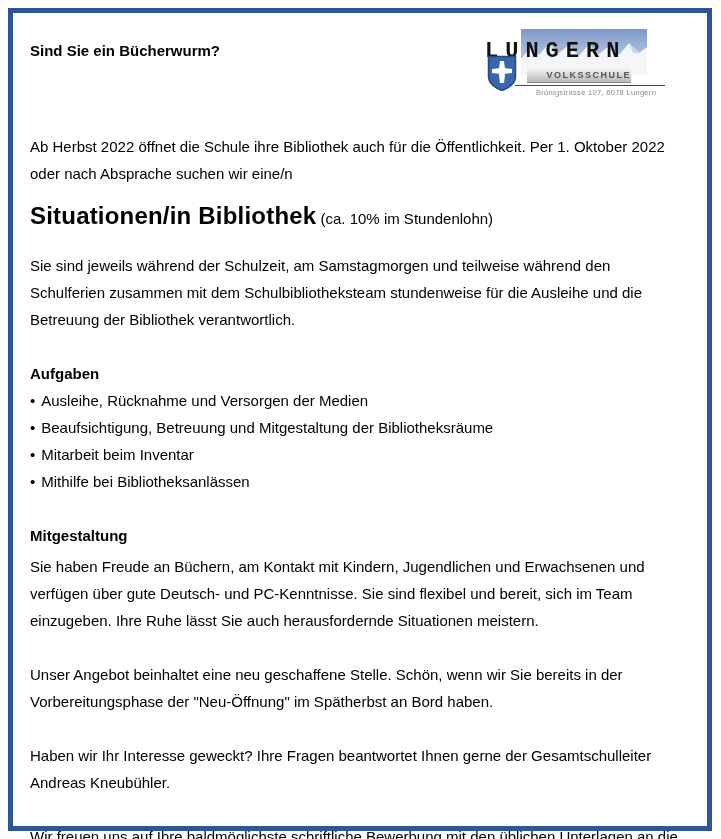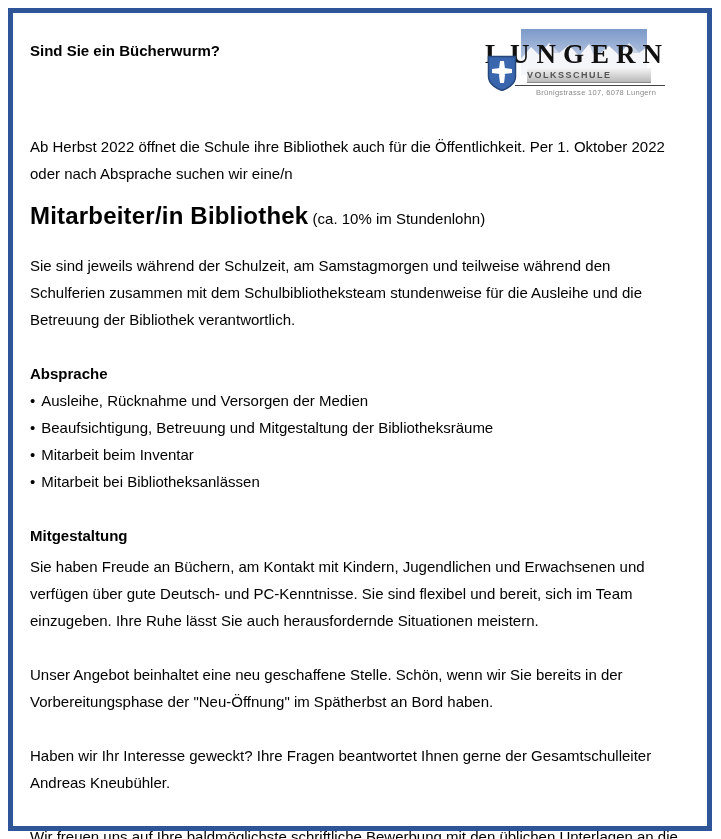--- a/index.html
+++ b/index.html
@@ -39,39 +39,39 @@
     flex: 0 0 auto;
   }
   .logo-band {
     position: absolute;
     left: 36px; top: 0;
     width: 126px; height: 46px;
   }
   .logo-name {
     position: absolute;
     left: 0; top: 10px; width: 196px;
-    font-family: Liberation Serif, serif;
+    font-family: Liberation Mono, monospace;
     font-weight: bold;
-    font-size: 27px;
+    font-size: 22px;
     letter-spacing: 7px;
     color: #111111;
     white-space: nowrap;
     z-index: 2;
   }
   .logo-sub {
     position: absolute;
     left: 42px; top: 39px;
-    width: 124px; height: 14px;
+    width: 104px; height: 14px;
     background: linear-gradient(to bottom, #f5f5f5, #b9b9b9);
     border-bottom: 1px solid #8a8a8a;
     font-size: 9px;
     font-weight: bold;
     letter-spacing: 1.5px;
     color: #555555;
-    text-align: left;
+    text-align: right;
     line-height: 14px;
     z-index: 3;
   }
   .logo-rule {
     position: absolute;
     left: 30px; top: 56px; width: 150px;
     border-top: 1.5px solid #444444;
     z-index: 3;
   }
   .logo-addr {
@@ -162,33 +162,33 @@
           <path d="M5 14 l8 -1 l2 1 v4 l-2 1 l-8 -1 z"></path>
           <path d="M25 14 l-8 -1 l-2 1 v4 l2 1 l8 -1 z"></path>
         </g>
       </svg>
     </div>
   </div>
 
   <p class="para para-first">Ab Herbst 2022 öffnet die Schule ihre Bibliothek auch für die Öffentlichkeit. Per 1. Oktober 2022 oder nach Absprache suchen wir eine/n</p>
 
   <div class="job-title-row">
-    <span class="job-title">Mitarbeiter/in Bibliothek</span>
+    <span class="job-title">Situationen/in Bibliothek</span>
     <span> </span>
     <span class="job-workload">(ca. 10% im Stundenlohn)</span>
   </div>
 
   <p class="para" style="margin-top:16px;">Sie sind jeweils während der Schulzeit, am Samstagmorgen und teilweise während den Schulferien zusammen mit dem Schulbibliotheksteam stundenweise für die Ausleihe und die Betreuung der Bibliothek verantwortlich.</p>
 
-  <div class="section-head">Absprache</div>
+  <div class="section-head">Aufgaben</div>
   <ul class="tasks">
     <li>Ausleihe, Rücknahme und Versorgen der Medien</li>
     <li>Beaufsichtigung, Betreuung und Mitgestaltung der Bibliotheksräume</li>
     <li>Mitarbeit beim Inventar</li>
-    <li>Mitarbeit bei Bibliotheksanlässen</li>
+    <li>Mithilfe bei Bibliotheksanlässen</li>
   </ul>
 
   <div class="section-head">Mitgestaltung</div>
   <p class="para req-text">Sie haben Freude an Büchern, am Kontakt mit Kindern, Jugendlichen und Erwachsenen und verfügen über gute Deutsch- und PC-Kenntnisse. Sie sind flexibel und bereit, sich im Team einzugeben. Ihre Ruhe lässt Sie auch herausfordernde Situationen meistern.</p>
 
   <p class="para">Unser Angebot beinhaltet eine neu geschaffene Stelle. Schön, wenn wir Sie bereits in der Vorbereitungsphase der "Neu-Öffnung" im Spätherbst an Bord haben.</p>
 
   <p class="para">Haben wir Ihr Interesse geweckt? Ihre Fragen beantwortet Ihnen gerne der Gesamtschulleiter Andreas Kneubühler.</p>
 
   <p class="para">Wir freuen uns auf Ihre baldmöglichste schriftliche Bewerbung mit den üblichen Unterlagen an die Schule Lungern, Schulsekretariat, Brünigstrasse 107, 6078 Lungern oder per E-Mail an andreas.kneubuehler@schule-lungern.ch.</p>

